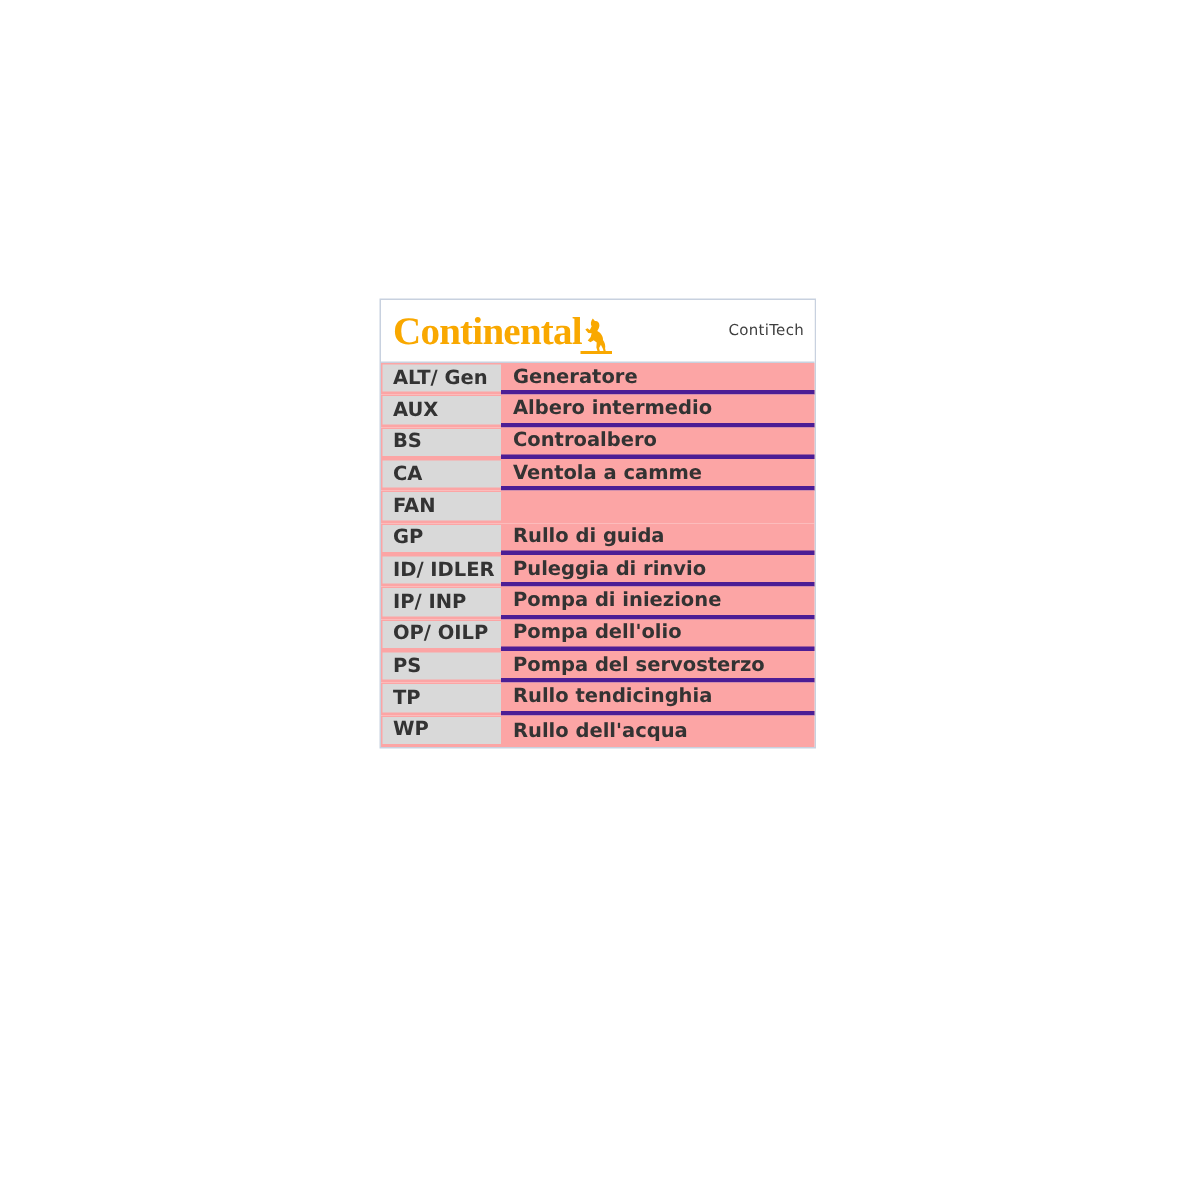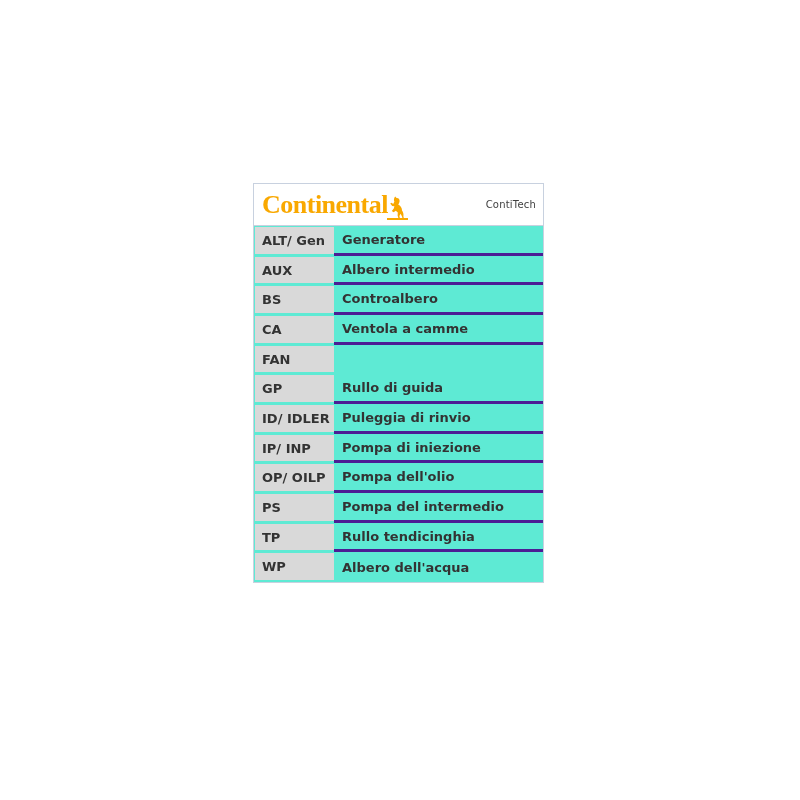--- a/index.html
+++ b/index.html
@@ -6,23 +6,23 @@
     margin: 0;
     padding: 0;
     width: 800px;
     height: 800px;
     background: #ffffff;
     font-family: "DejaVu Sans", "Liberation Sans", sans-serif;
   }
   .card {
     position: absolute;
     left: 253px;
-    top: 183px;
+    top: 199px;
     width: 291px;
-    height: 400px;
+    height: 300px;
     box-sizing: border-box;
     border: 1px solid #c8d1df;
     background: #ffffff;
     display: flex;
     flex-direction: column;
   }
   .brand-header {
     height: 42px;
     box-sizing: border-box;
     border-bottom: 1px solid #c8d1df;
@@ -68,21 +68,21 @@
     letter-spacing: 0.2px;
   }
   .rows {
     flex: 1;
     display: flex;
     flex-direction: column;
   }
   .row {
     flex: 1;
     display: flex;
-    background: #5eead4;
+    background: #fca5a5;
   }
   .abbr-cell {
     width: 79px;
     box-sizing: border-box;
     background: #d9d9d9;
     margin: 1px 0 2px 1px;
     display: flex;
     align-items: center;
     padding-left: 7px;
     font-size: 13px;
@@ -154,25 +154,25 @@
     <div class="row">
       <div class="abbr-cell">IP/ INP</div>
       <div class="desc-cell">Pompa di iniezione</div>
     </div>
     <div class="row">
       <div class="abbr-cell">OP/ OILP</div>
       <div class="desc-cell">Pompa dell'olio</div>
     </div>
     <div class="row">
       <div class="abbr-cell">PS</div>
-      <div class="desc-cell">Pompa del intermedio</div>
+      <div class="desc-cell">Pompa del servosterzo</div>
     </div>
     <div class="row">
       <div class="abbr-cell">TP</div>
       <div class="desc-cell">Rullo tendicinghia</div>
     </div>
     <div class="row">
       <div class="abbr-cell">WP</div>
-      <div class="desc-cell">Albero dell'acqua</div>
+      <div class="desc-cell">Rullo dell'acqua</div>
     </div>
   </div>
 
 </div>
 
 </body></html>

